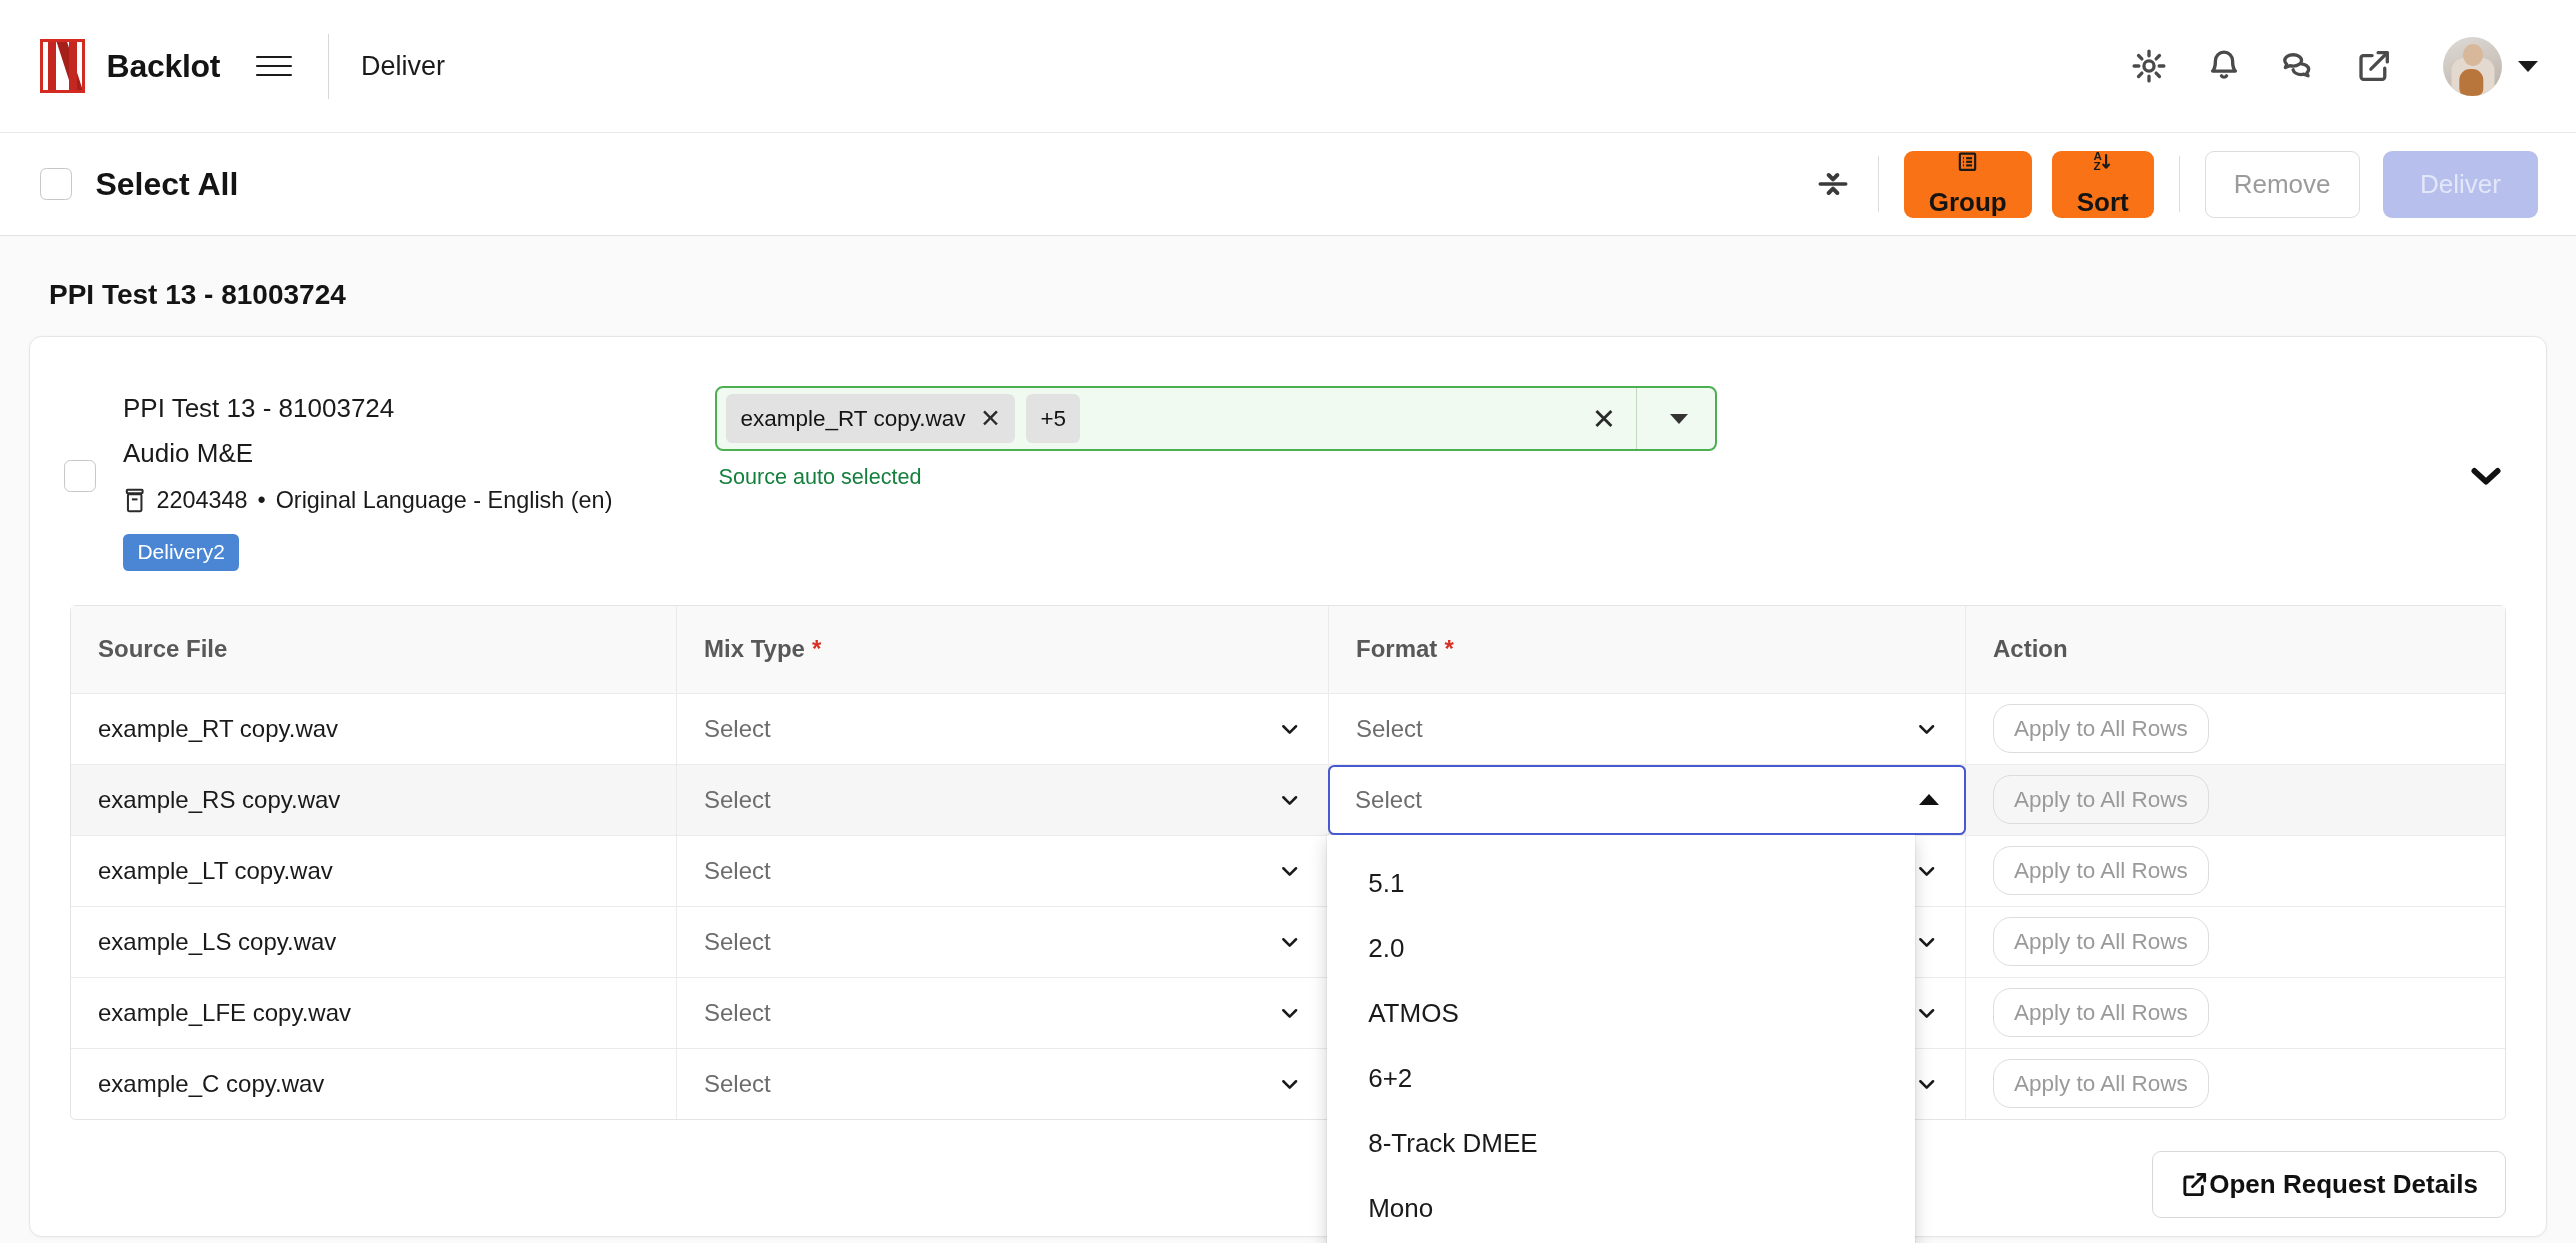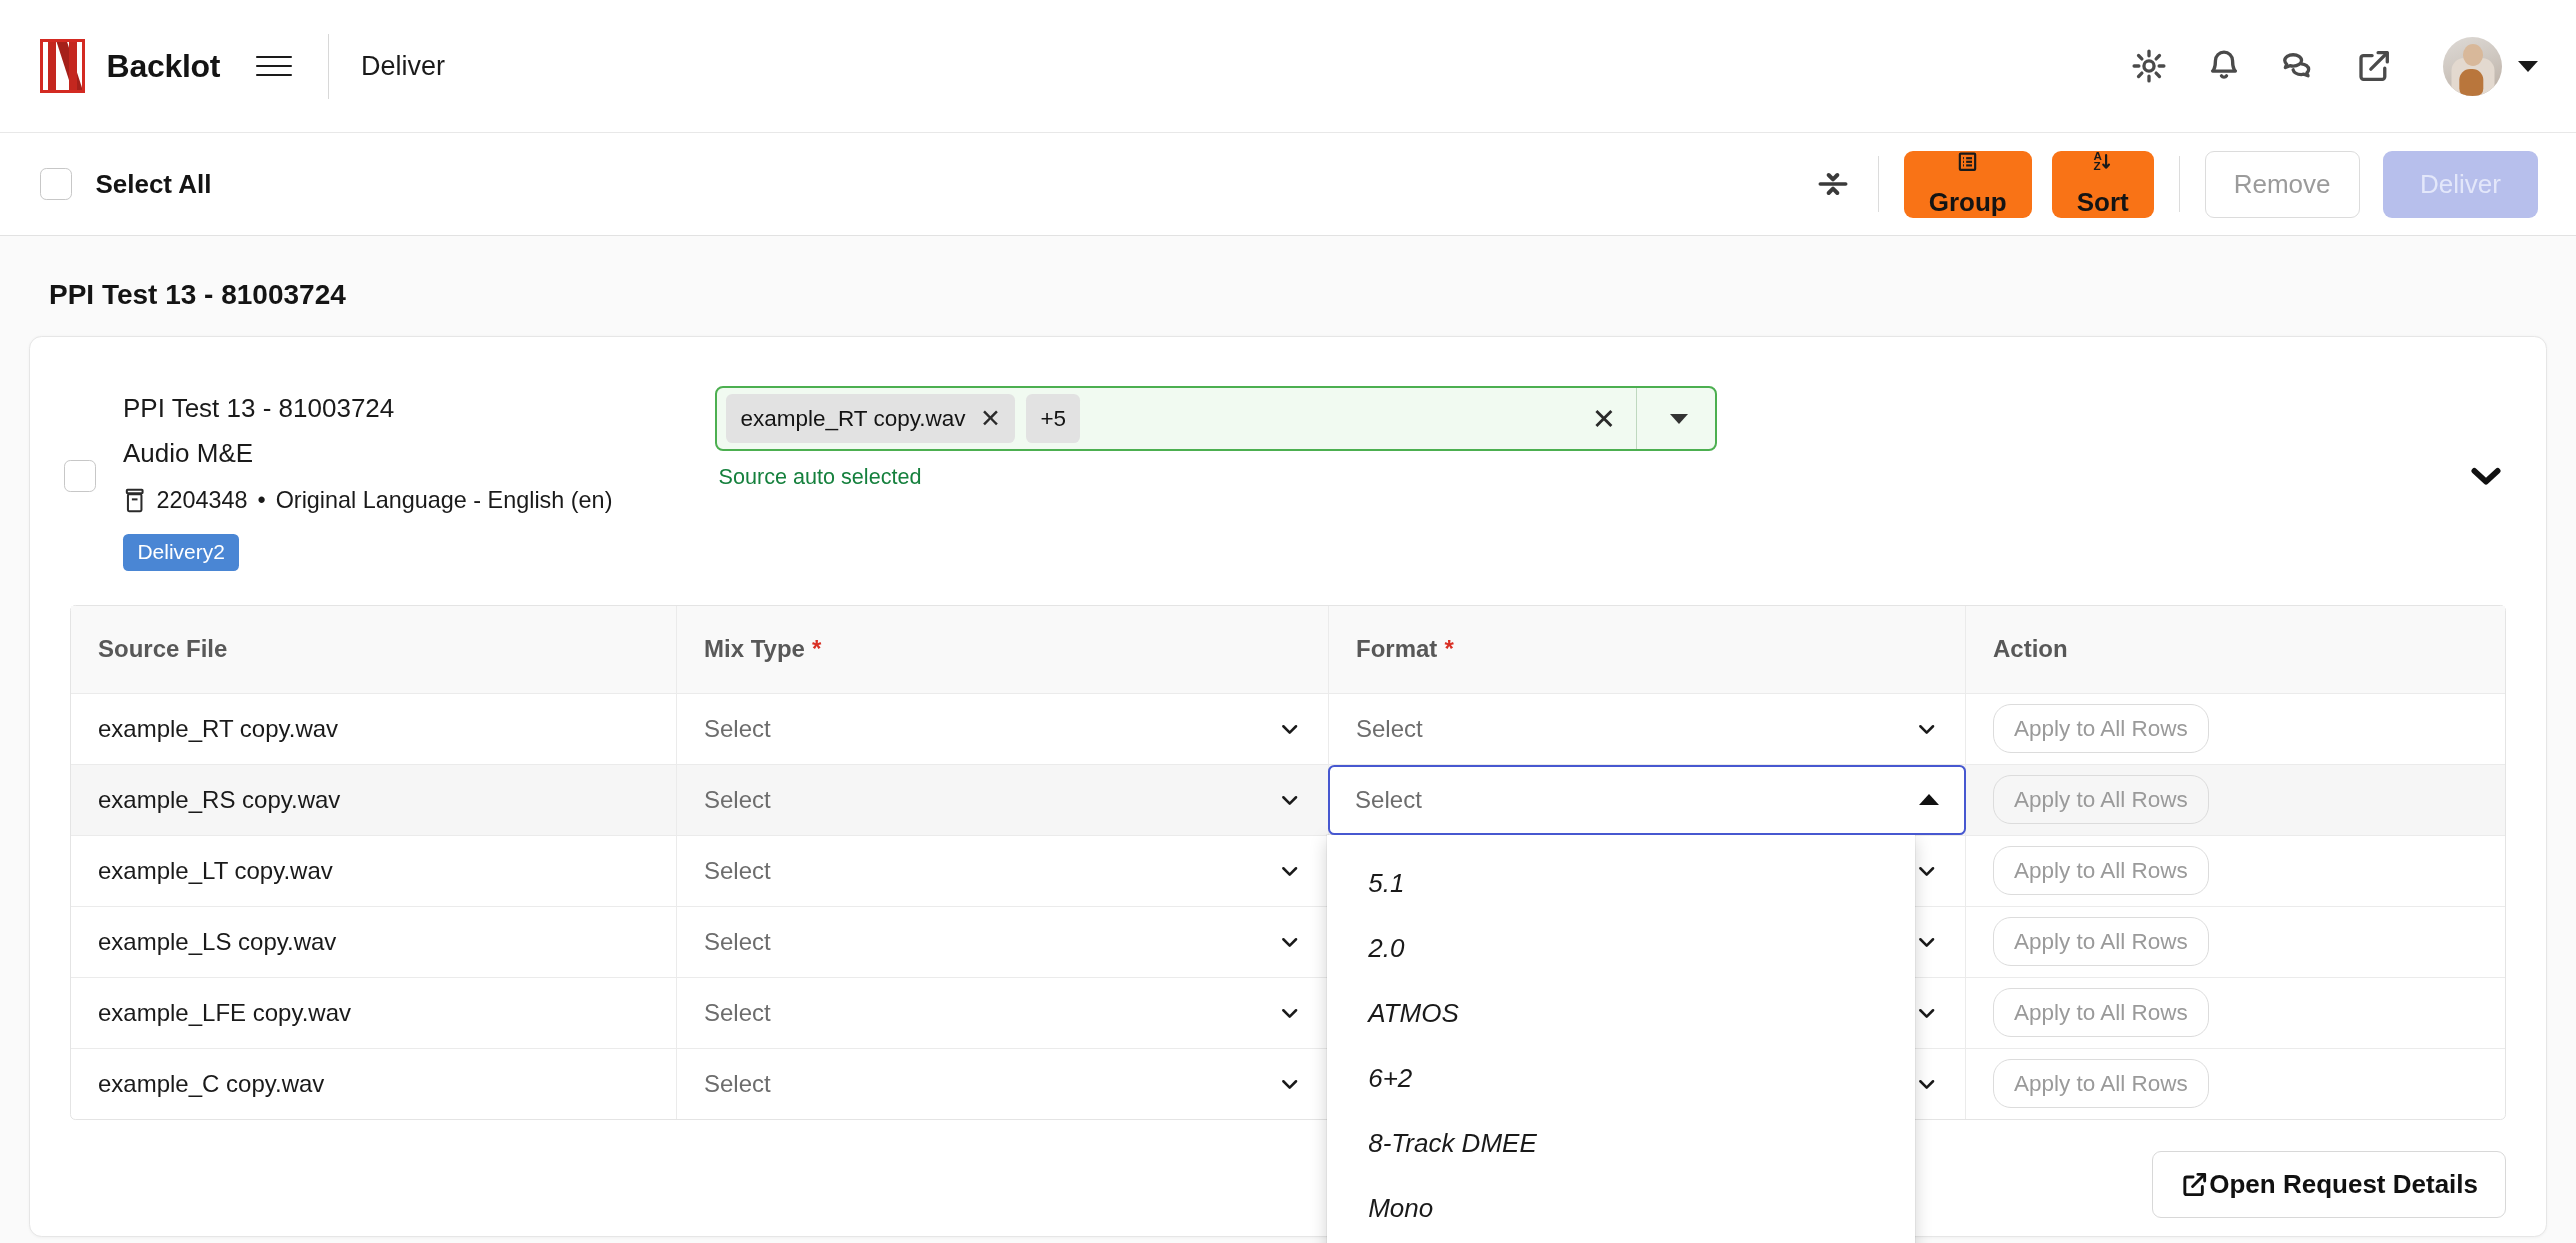--- a/index.html
+++ b/index.html
@@ -88,21 +88,21 @@
     background: #ffffff;
     display: flex; align-items: center;
     padding: 0 38px 0 40px;
     border-bottom: 0.9px solid #e2e2e2;
   }
   .chk {
     width: 32px; height: 32px;
     border: 1.8px solid #c7c7c7; border-radius: 6.3px; background: #fff;
     cursor: pointer;
   }
-  .select-all-label { font-size: 26px; color: #141414; font-weight: 700; margin-left: 23.4px; }
+  .select-all-label { font-size: 32px; color: #141414; font-weight: 700; margin-left: 23.4px; }
   .toolbar-right { margin-left: auto; display: flex; align-items: center; }
   .collapse-icon { width: 40px; height: 40px; cursor: pointer; }
   .tb-divider { width: 0.9px; height: 56px; background: #dcdcdc; margin: 0 25px; }
   .btn {
     height: 67px; border-radius: 9px;
     display: inline-flex; align-items: center; justify-content: center; gap: 14.4px;
     font-size: 26px; font-weight: 700;
     border: none; cursor: pointer; padding: 0 25px;
     font-family: "Liberation Sans", sans-serif;
   }
@@ -234,21 +234,21 @@
     border-bottom: 11.7px solid #111;
   }
   .fmt-menu {
     position: absolute; left: -1.8px; top: 70px; width: 588px;
     background: #fff; border-radius: 0 0 7.2px 7.2px;
     box-shadow: 0 5.4px 18px rgba(0,0,0,0.18), 0 0 0 0.9px rgba(0,0,0,0.05);
     z-index: 29; padding: 16px 0 20px;
   }
   .fmt-opt {
     height: 65px; display: flex; align-items: center;
-    padding: 0 41px; font-size: 26px; color: #1a1a1a; cursor: pointer; font-style: italic;
+    padding: 0 41px; font-size: 26px; color: #1a1a1a; cursor: pointer;
   }
 
   
   .card-foot { display: flex; justify-content: flex-end; padding: 31px 40px 0; }
   .ord-btn {
     display: inline-flex; align-items: center; 
     border: 0.9px solid #d8d8d8; border-radius: 9px; background: #fff;
     height: 67px; padding: 0 27px;
     font-size: 26px; font-weight: 700; color: #111;
     font-family: "Liberation Sans", sans-serif; cursor: pointer;

